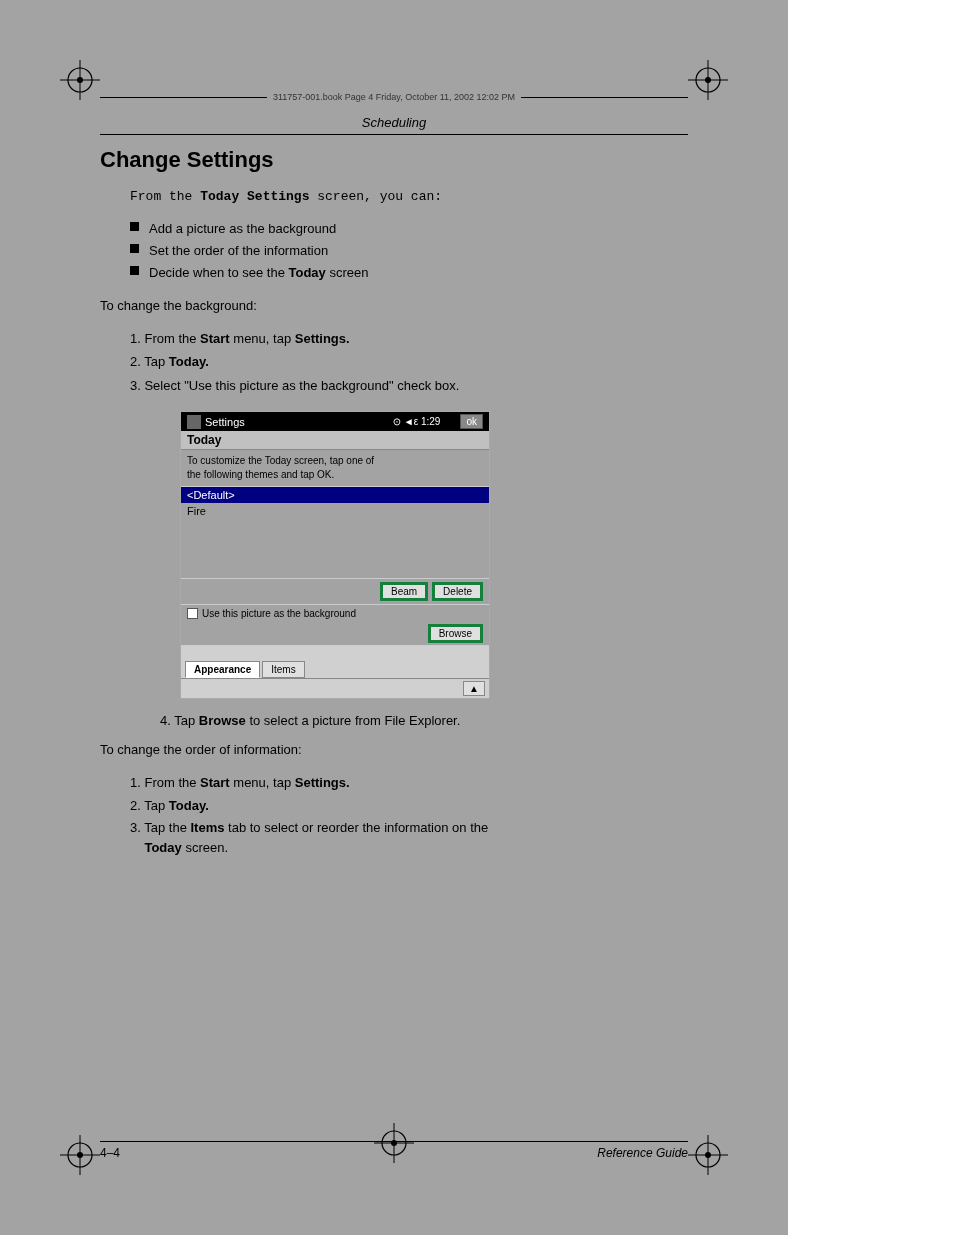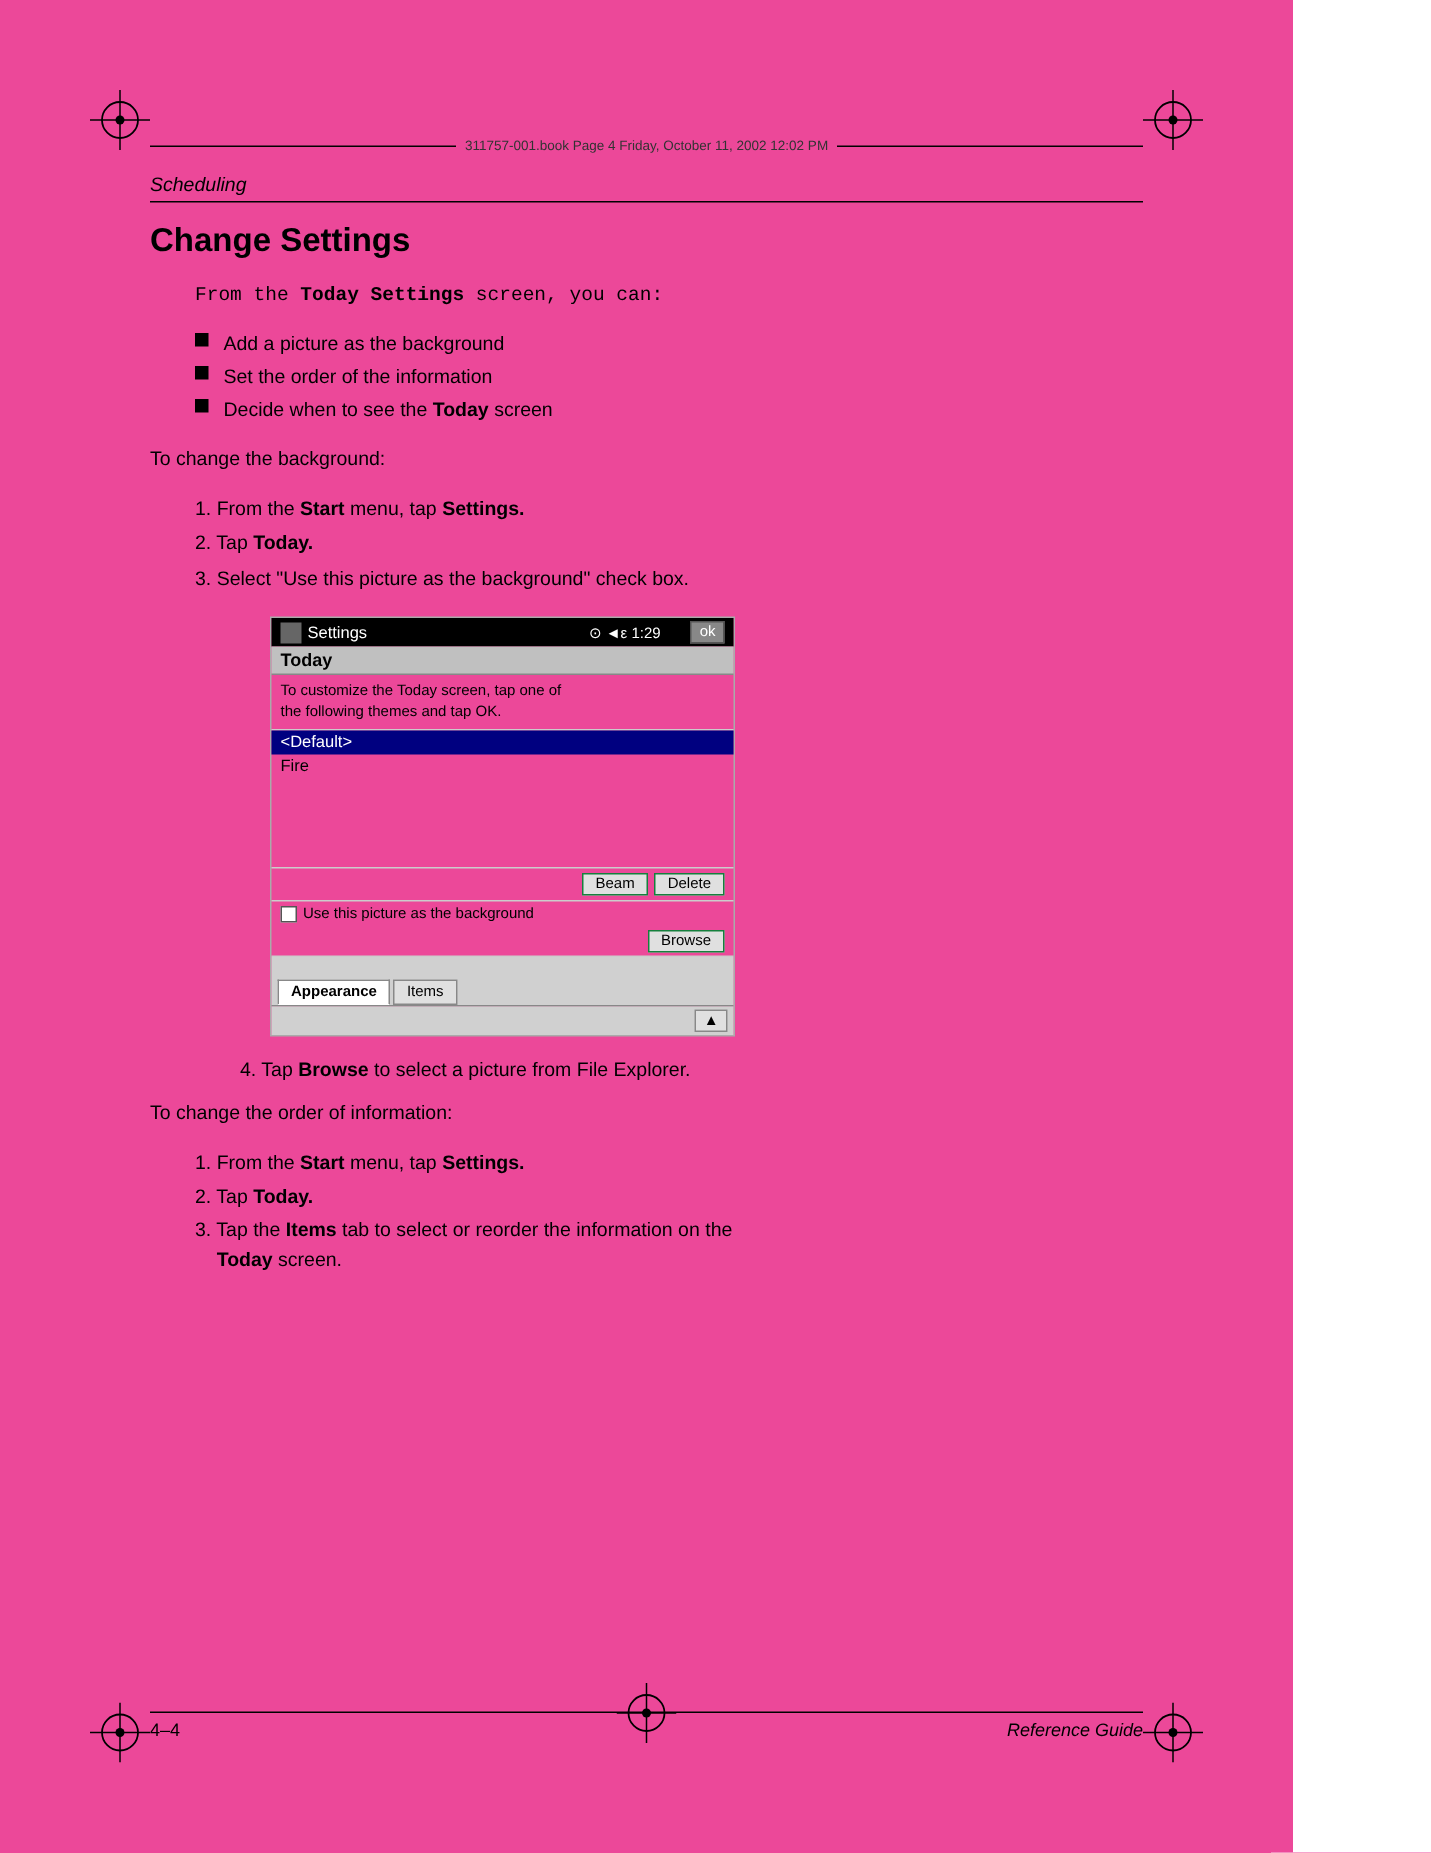--- a/index.html
+++ b/index.html
@@ -7,23 +7,23 @@
       background: #fff;
       font-family: 'Times New Roman', Times, serif;
       font-size: 14px;
       color: #000;
       width: 954px;
       min-height: 1235px;
       position: relative;
     }
 
     .page {
-      width: 862px;
+      width: 788px;
       min-height: 1235px;
-      background: #ec4899;
+      background: #a3a3a3;
       position: relative;
       padding: 0;
     }
 
     
     .corner-mark {
       position: absolute;
       width: 40px;
       height: 40px;
     }
@@ -72,21 +72,21 @@
       top: 115px;
       left: 100px;
       right: 100px;
       bottom: 100px;
     }
 
     
     .header-section {
       display: flex;
       align-items: center;
-      justify-content: flex-start;
+      justify-content: center;
       border-bottom: 1px solid #000;
       padding-bottom: 4px;
       margin-bottom: 12px;
     }
     .header-italic {
       font-style: italic;
       font-size: 13px;
       font-family: Arial, sans-serif;
     }
 
@@ -219,21 +219,21 @@
     }
     .sc-buttons-row {
       display: flex;
       justify-content: flex-end;
       gap: 4px;
       padding: 3px 6px;
       border-bottom: 1px solid #ccc;
     }
     .sc-btn {
       background: #e0e0e0;
-      border: 1px solid #15803d;
+      border: 3px solid #15803d;
       padding: 1px 8px;
       font-size: 10px;
     }
     .sc-checkbox-row {
       display: flex;
       align-items: center;
       gap: 4px;
       padding: 3px 6px;
       font-size: 10px;
     }

